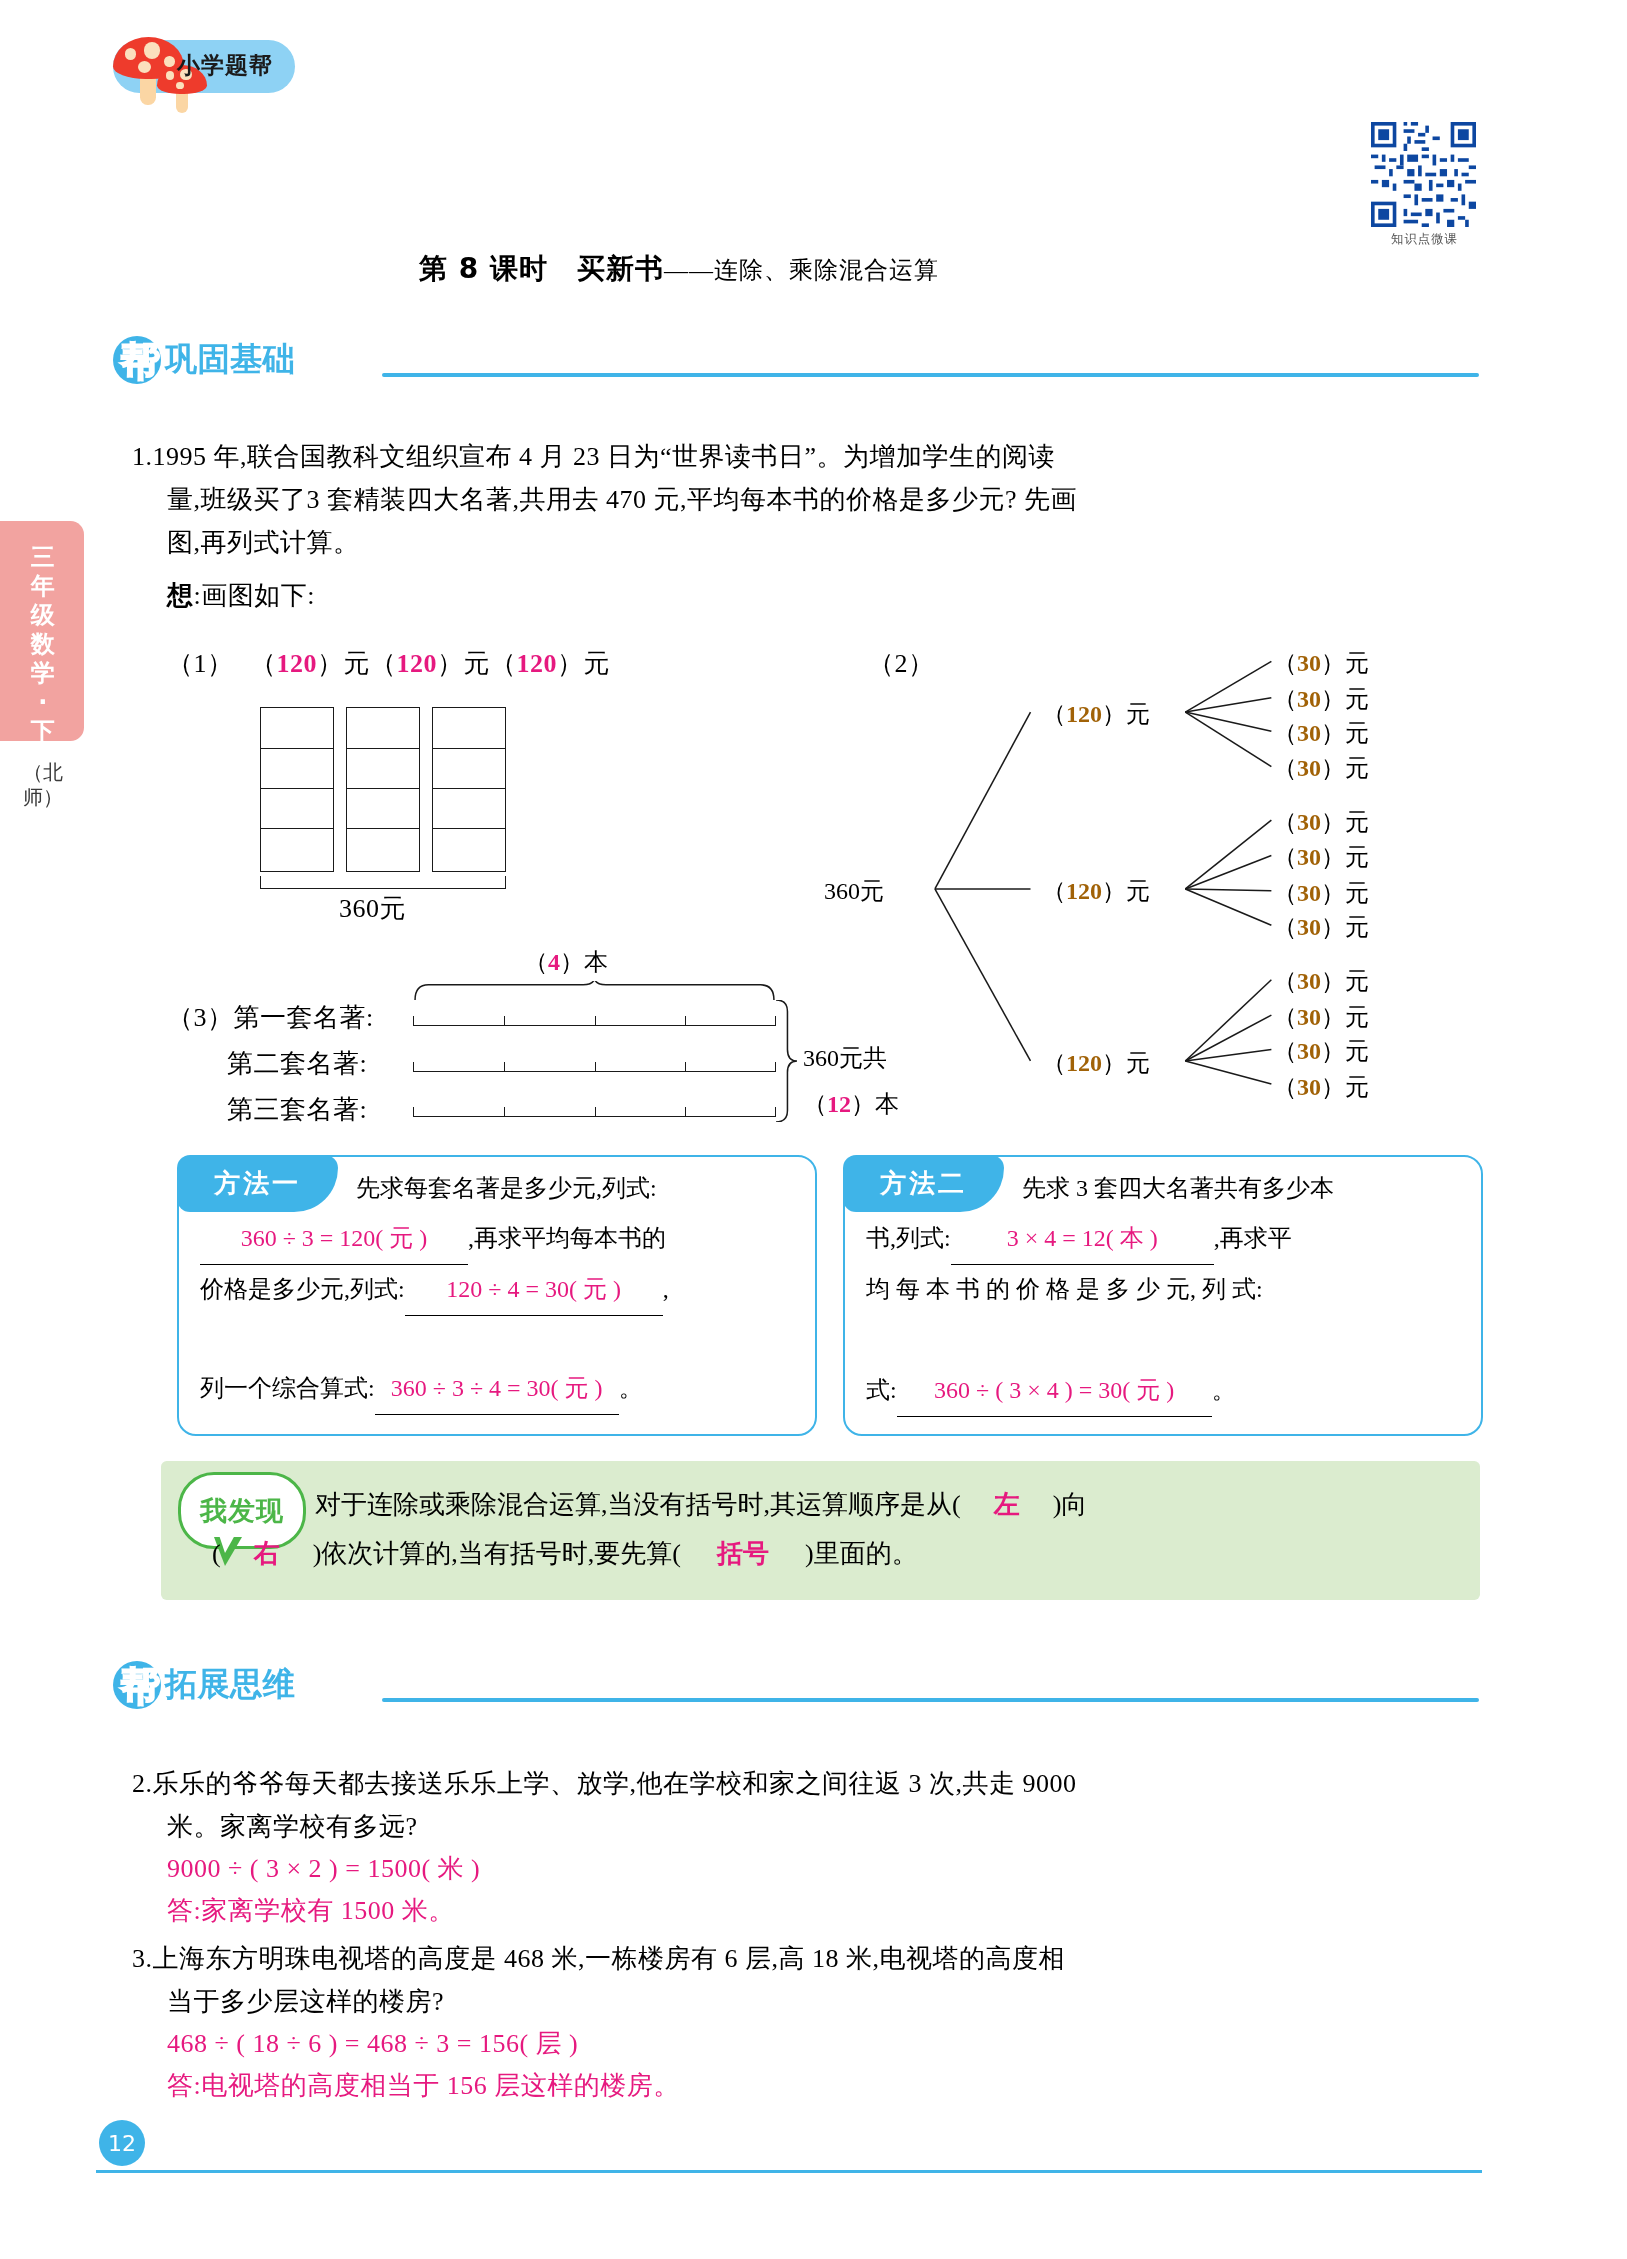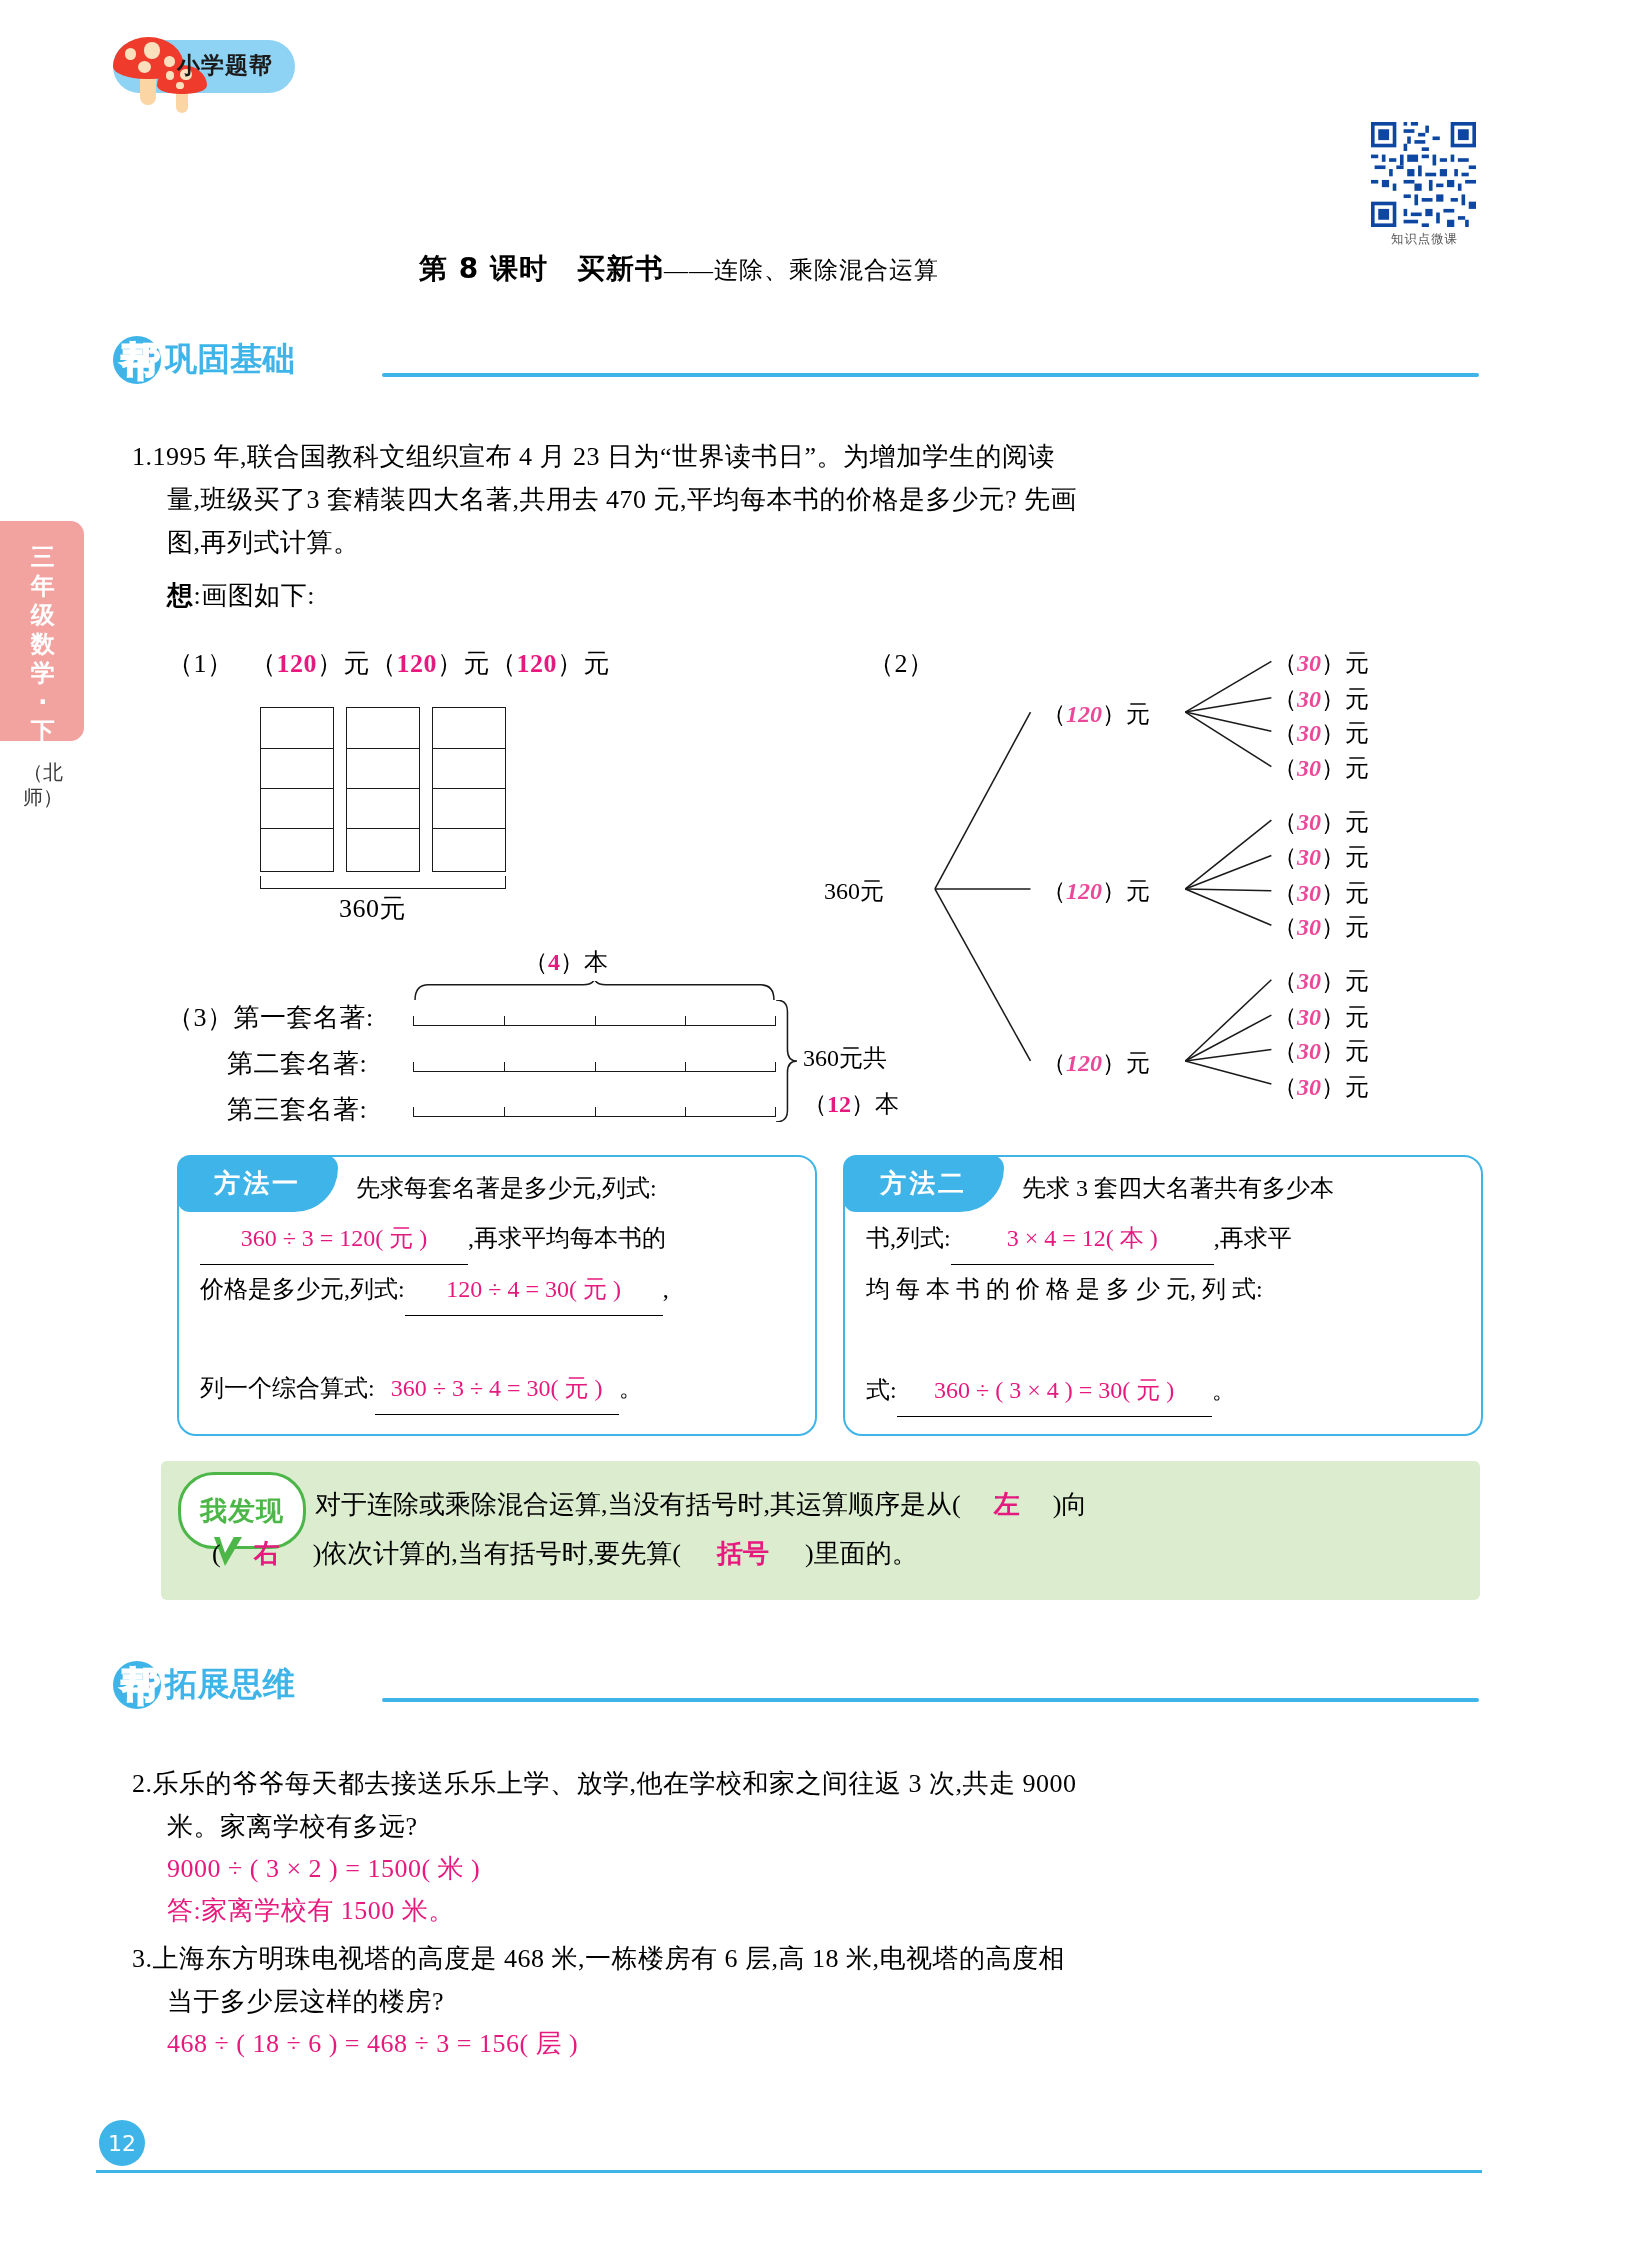--- a/index.html
+++ b/index.html
@@ -68,21 +68,21 @@
   
   .barbox{position:absolute;border:1.5px solid #1a1a1a;}
   .barbox i{position:absolute;left:0;right:0;height:0;border-top:1.5px solid #1a1a1a;}
 
   .brace-h{position:absolute;border-left:1.5px solid #1a1a1a;
            border-right:1.5px solid #1a1a1a;border-bottom:1.5px solid #1a1a1a;}
 
   
   svg.tree{position:absolute;left:0;top:0;overflow:visible;}
   .tnode{position:absolute;font-size:24px;white-space:nowrap;}
-  .tnode .v{color:#ec4899;font-weight:bold;font-style:italic;}
+  .tnode .v{color:#a16207;font-weight:bold;}
 
   
   .ruler{position:absolute;border-bottom:1.5px solid #1a1a1a;}
   .ruler b{position:absolute;top:-8.6px;width:0;height:8.6px;
            border-left:1.5px solid #1a1a1a;}
   .rlabel{position:absolute;font-size:24px;white-space:nowrap;}
 
   
   .card{position:absolute;border:2.4px solid #3fb4e8;border-radius:19px;
         background:#fff;}
@@ -445,18 +445,21 @@
 
   <div class="q" style="left:132px;top:1937px;width:1348px;">
     <span>3.</span><span>上海东方明珠电视塔的高度是 468 米,一栋楼房有 6 层,高 18 米,电视塔的高度相</span>
   </div>
   <div class="q" style="left:167px;top:1980px;width:1319px;">
     <span>当于多少层这样的楼房?</span>
   </div>
   <div class="q pink" style="left:167px;top:2022px;">
     <span>468 ÷ ( 18 ÷ 6 ) = 468 ÷ 3 = 156( 层 )</span>
   </div>
+  <div class="q pink" style="left:167px;top:2064px;">
+    <span>答:电视塔的高度相当于 156 层这样的楼房。</span>
+  </div>
 
   <div class="pagenum">12</div>
   <div class="footrule"></div>
 
 </div>
 
 
 </body></html>

